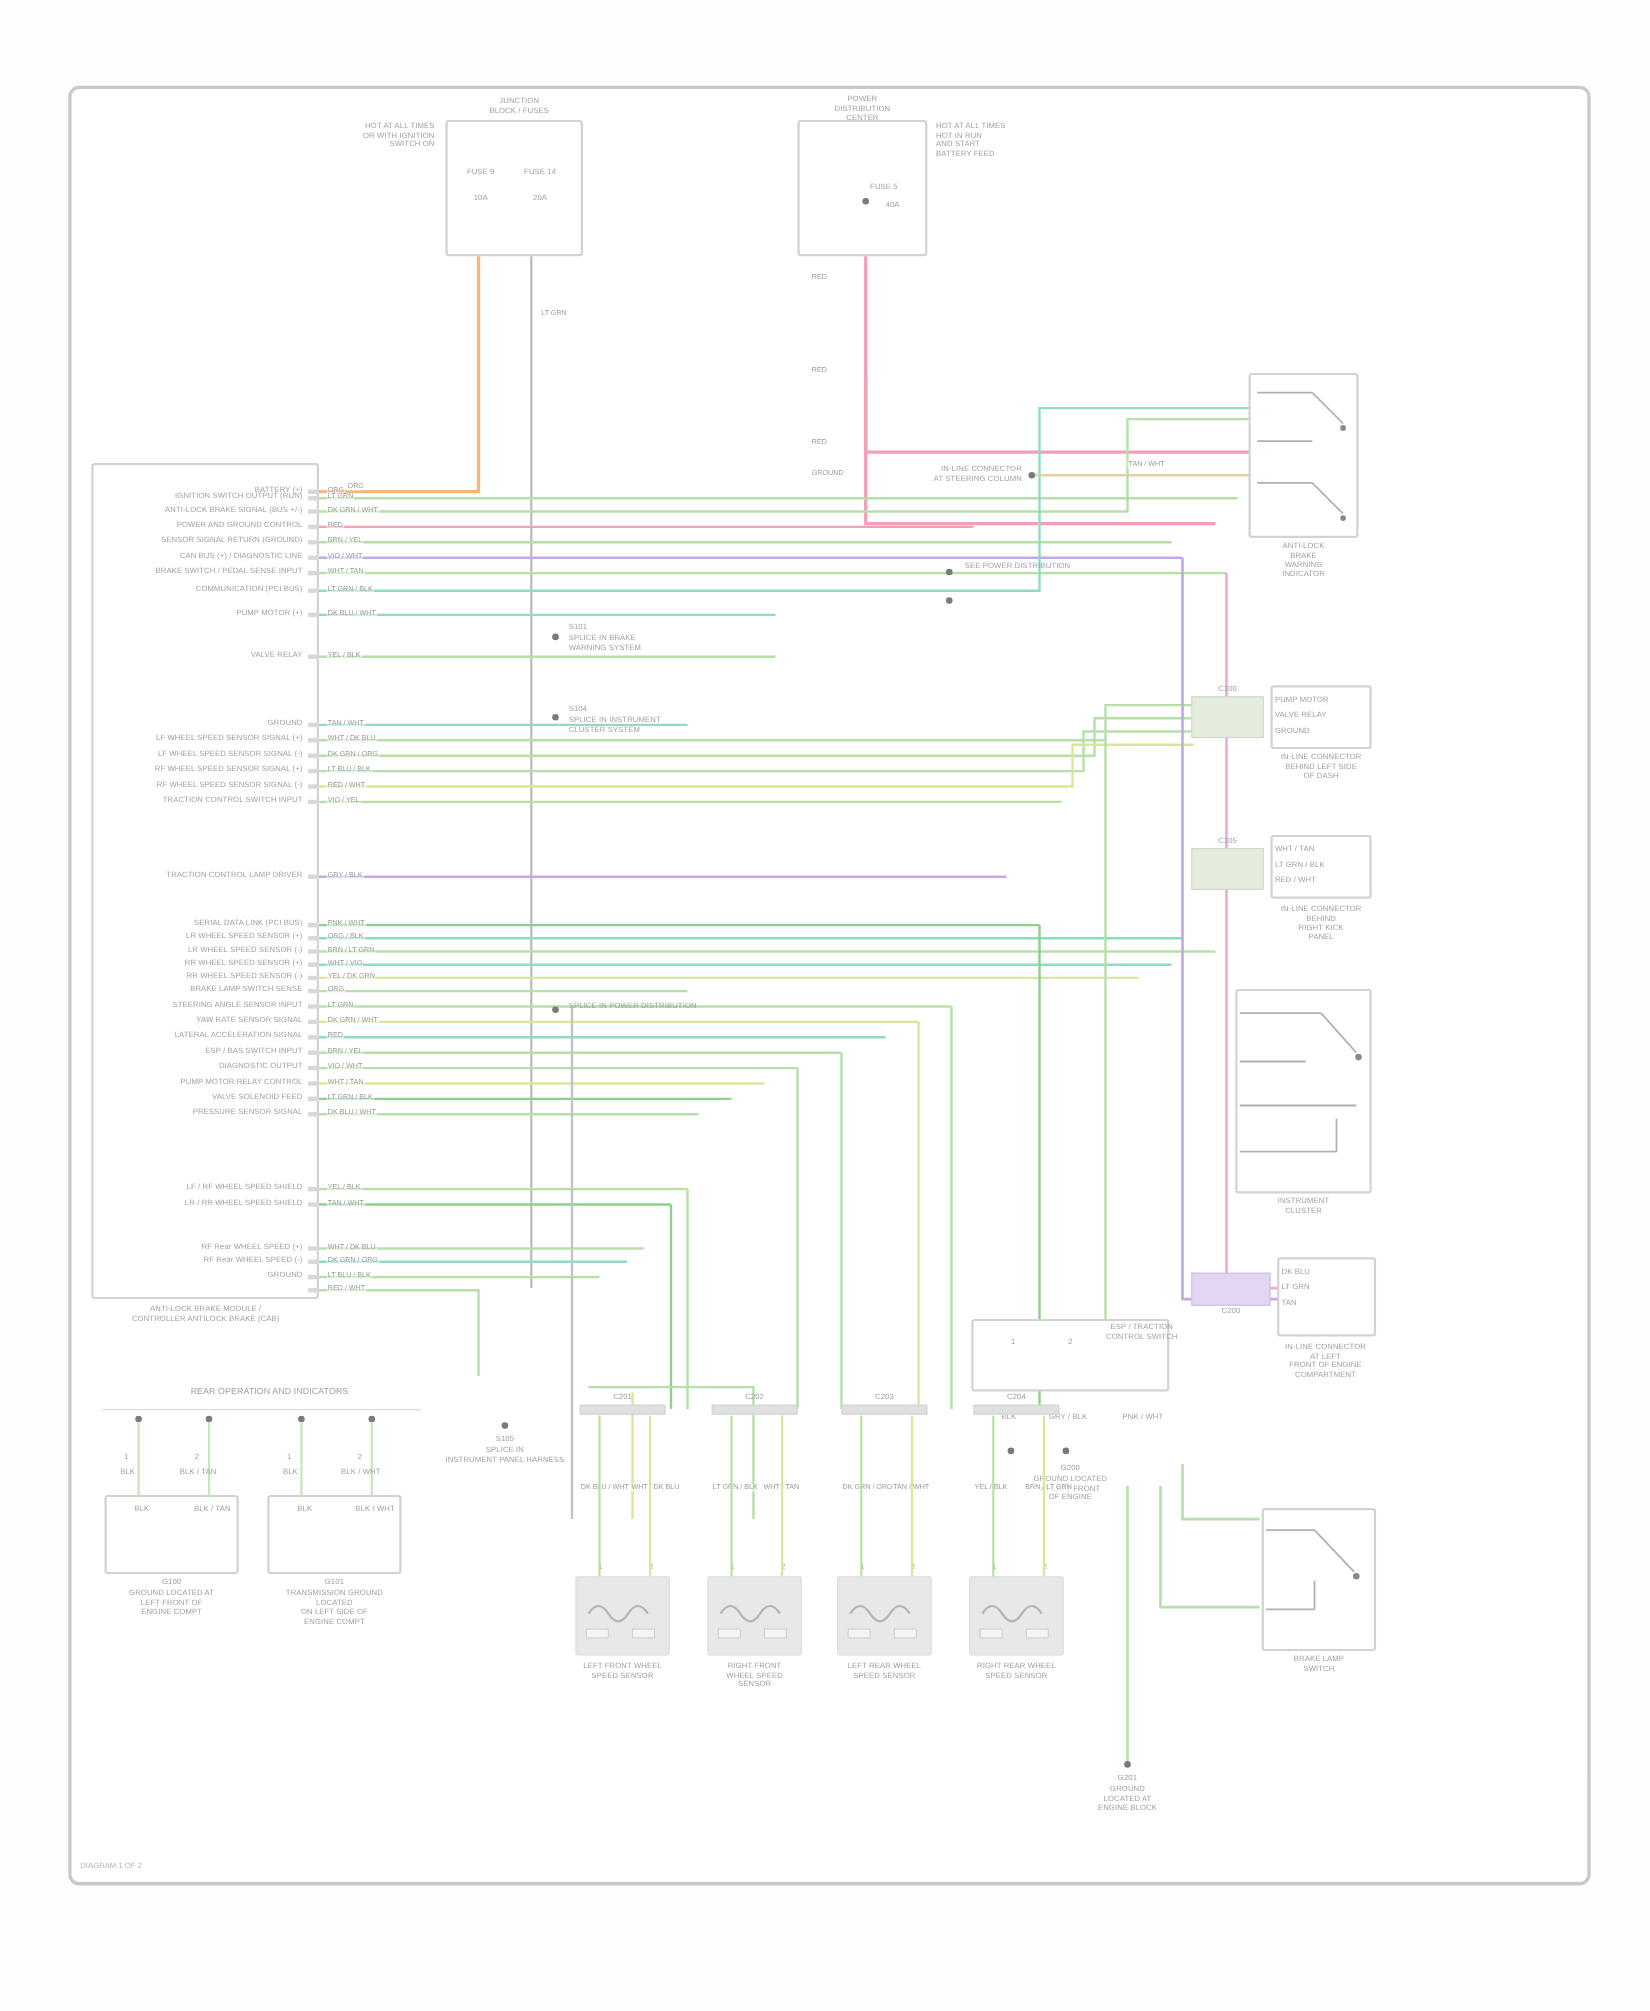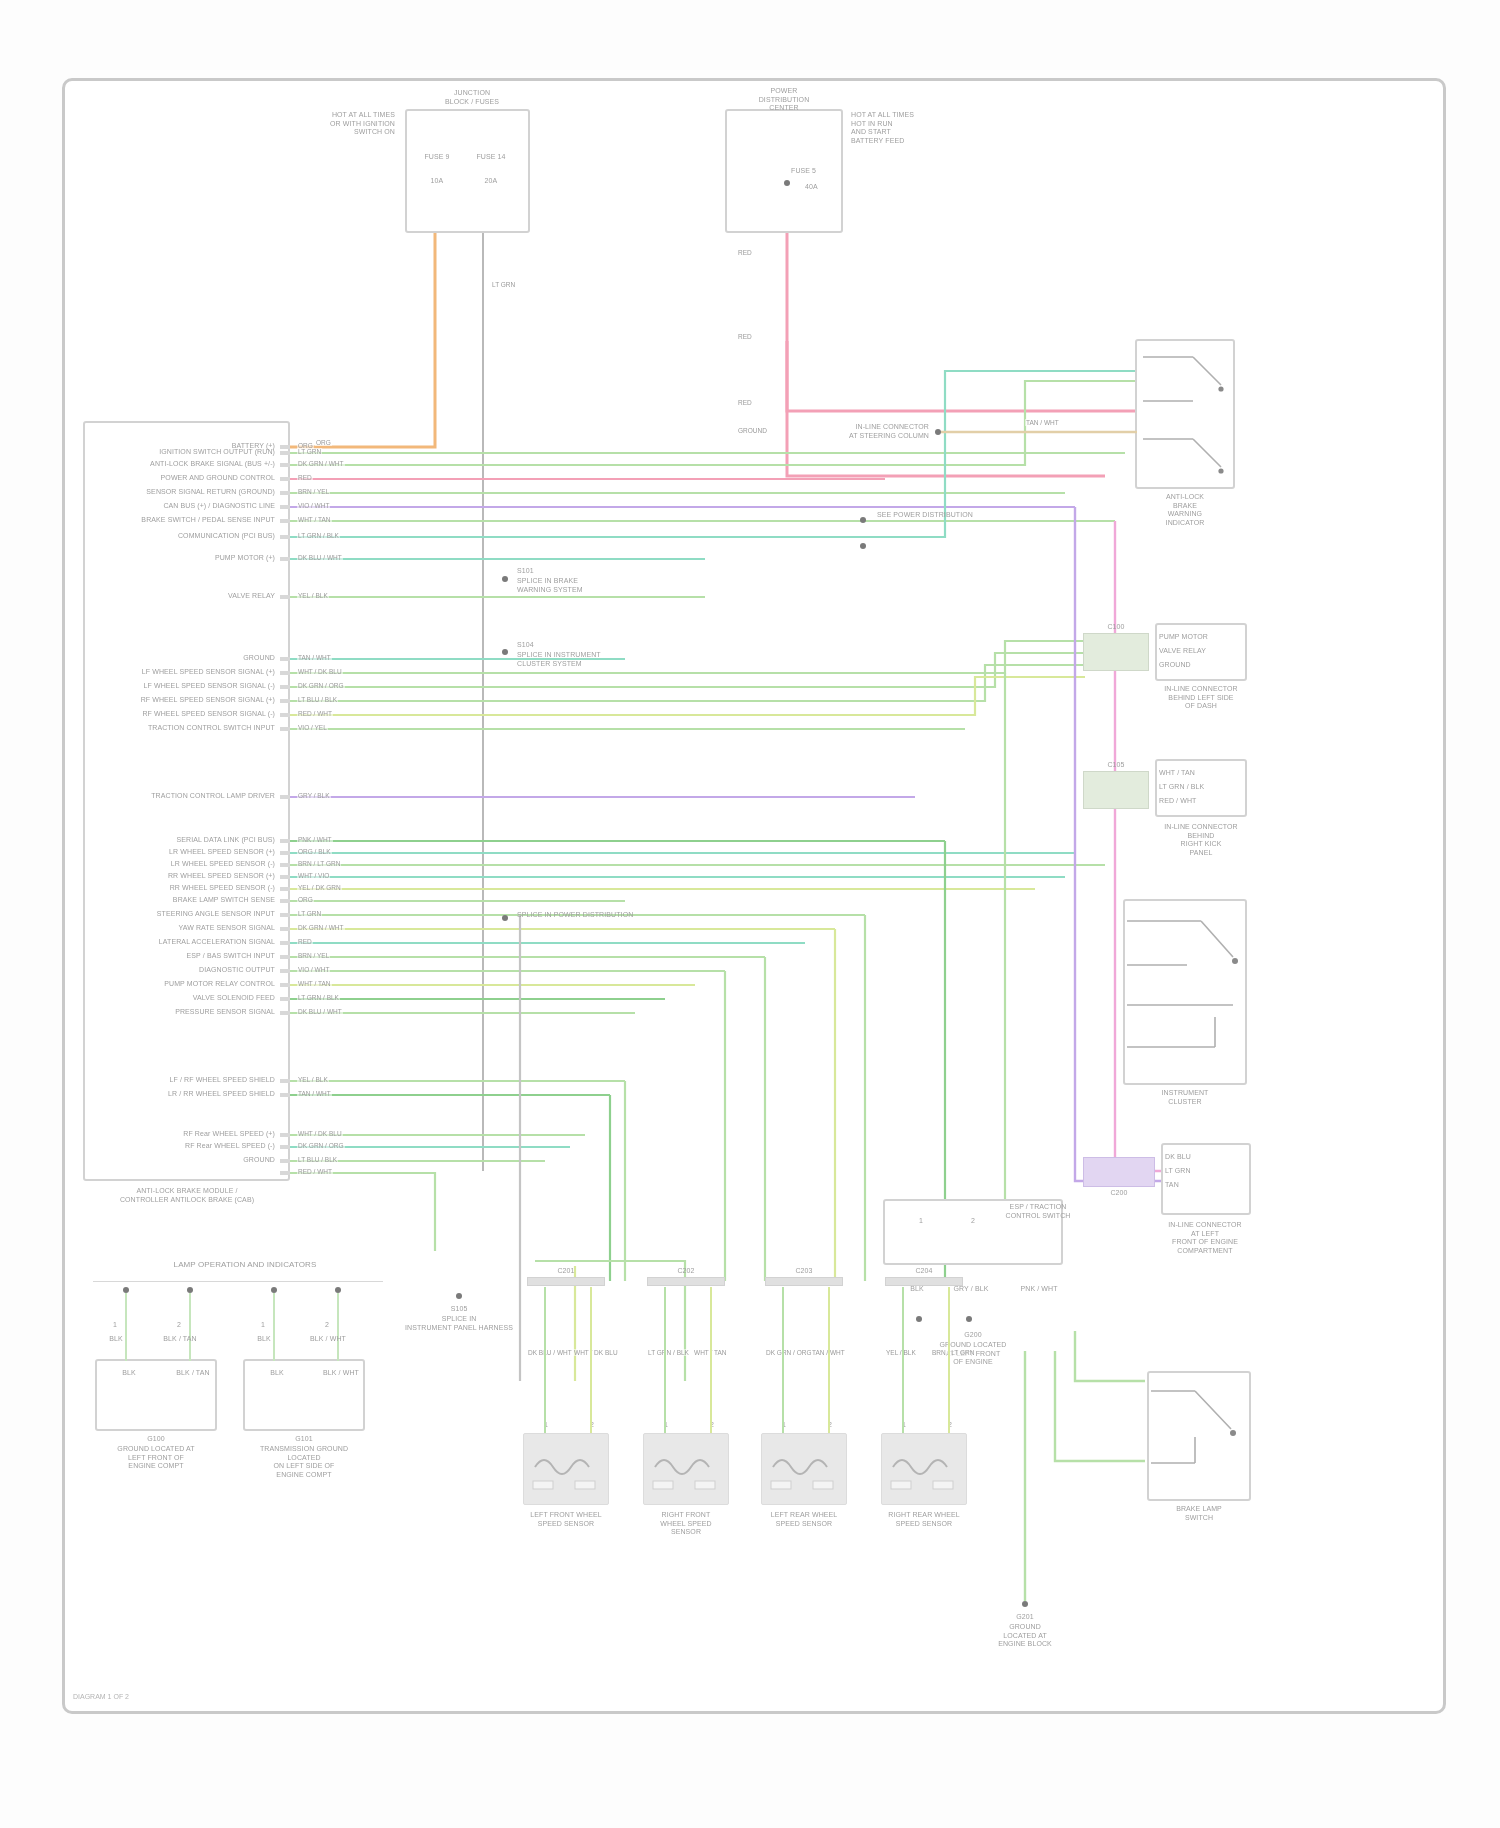--- a/index.html
+++ b/index.html
@@ -426,21 +426,21 @@
         <div class="lbl c" style="left: 874px; top: 1340px; width: 22px;">2</div>
         <div class="wlbl" style="left: 866px; top: 1268px;">BRN / LT GRN</div>
         <div class="blk" style="left: 883px; top: 1206px; width: 2px; height: 146px; background: rgb(216, 232, 154);"></div>
       </div>
 
     <div class="dot" style="left:391px;top:1212px;"></div>
     <div class="lbl c" style="left:334px;top:1224px;width:120px;">S105</div>
     <div class="lbl c" style="left:324px;top:1234px;width:140px;">SPLICE  IN
 INSTRUMENT  PANEL  HARNESS</div>
 
-    <div class="lbl c" style="left:40px;top:1180px;width:280px;font-size:8px;">LAMP OPERATION AND INDICATORS</div>
+    <div class="lbl c" style="left:40px;top:1180px;width:280px;font-size:8px;">REAR OPERATION AND INDICATORS</div>
     <div class="blk" style="left:28px;top:1200px;width:290px;height:1px;background:#d8d8d8;"></div>
 
     <div class="blk box" style="left:30px;top:1278px;width:122px;height:72px;"></div>
     <div class="blk box" style="left:178px;top:1278px;width:122px;height:72px;"></div>
 
     <div id="gnd-cells">
         <div class="dot" style="left: 58px; top: 1206px;"></div>
         <div class="blk" style="left: 60px; top: 1212px; width: 2px; height: 68px; background: rgb(198, 230, 189);"></div>
         <div class="lbl c" style="left: 32px; top: 1240px; width: 36px;">1</div>
         <div class="lbl c" style="left: 30px; top: 1254px; width: 42px;">BLK</div>

